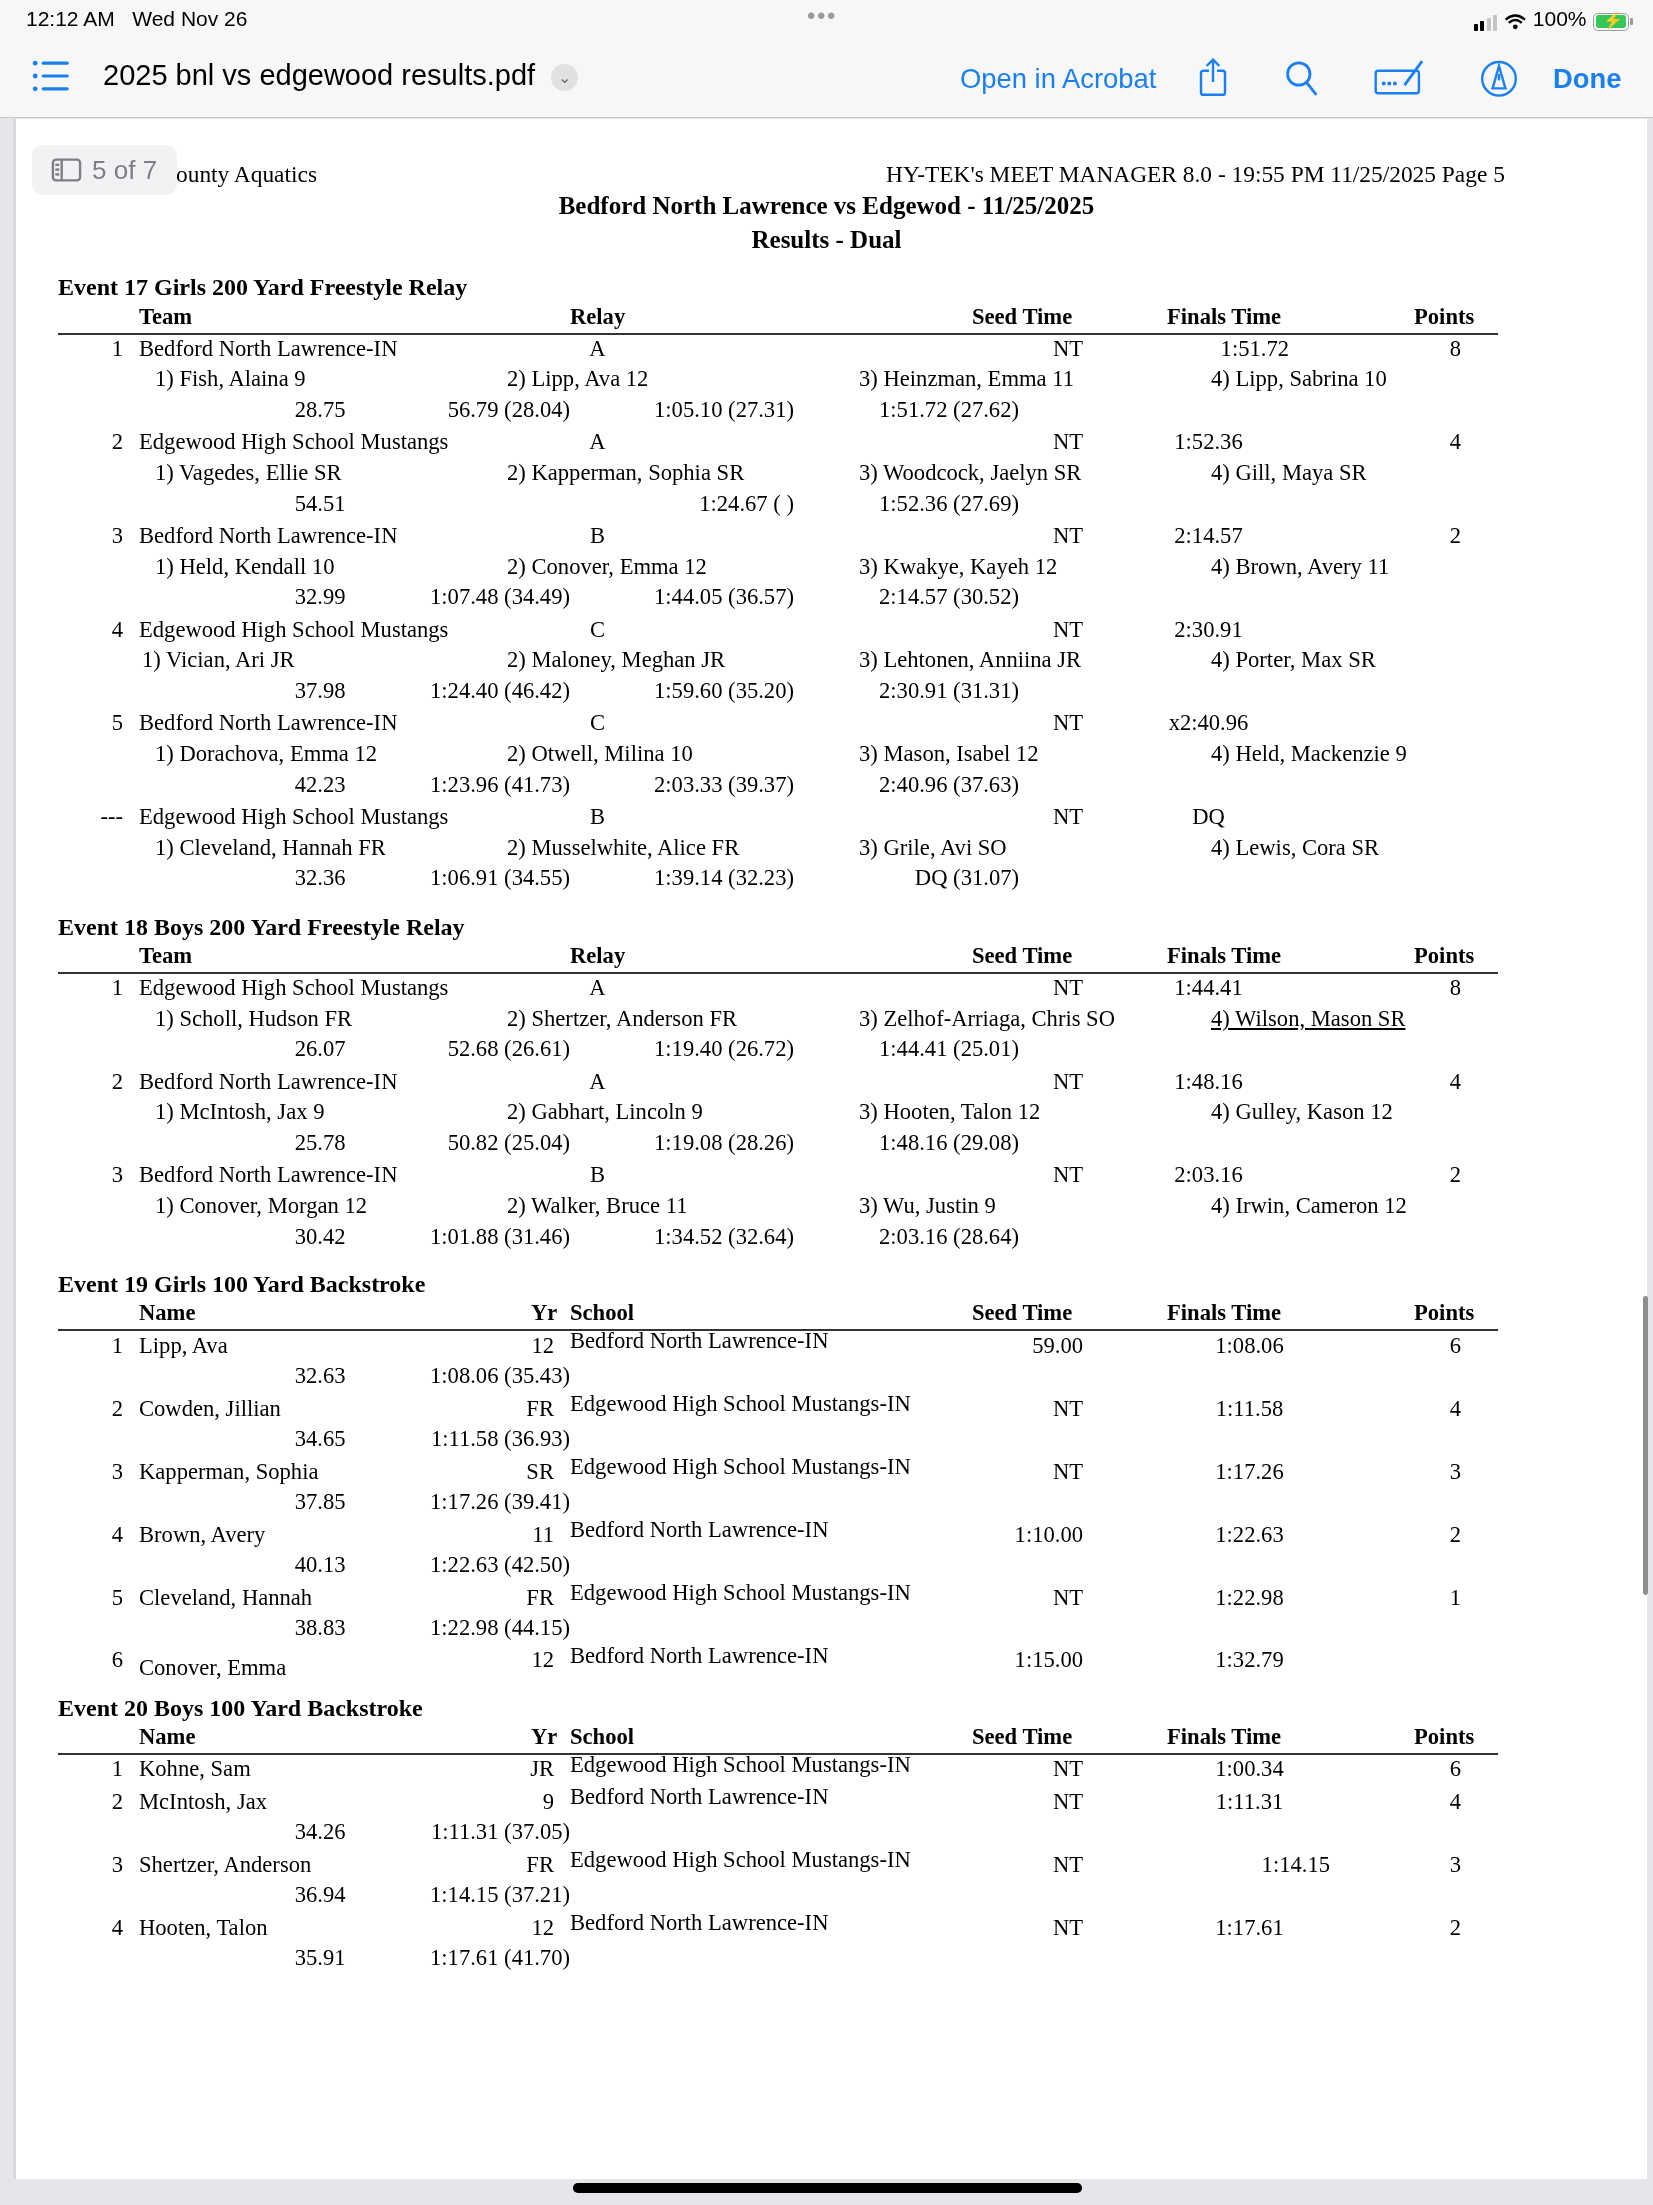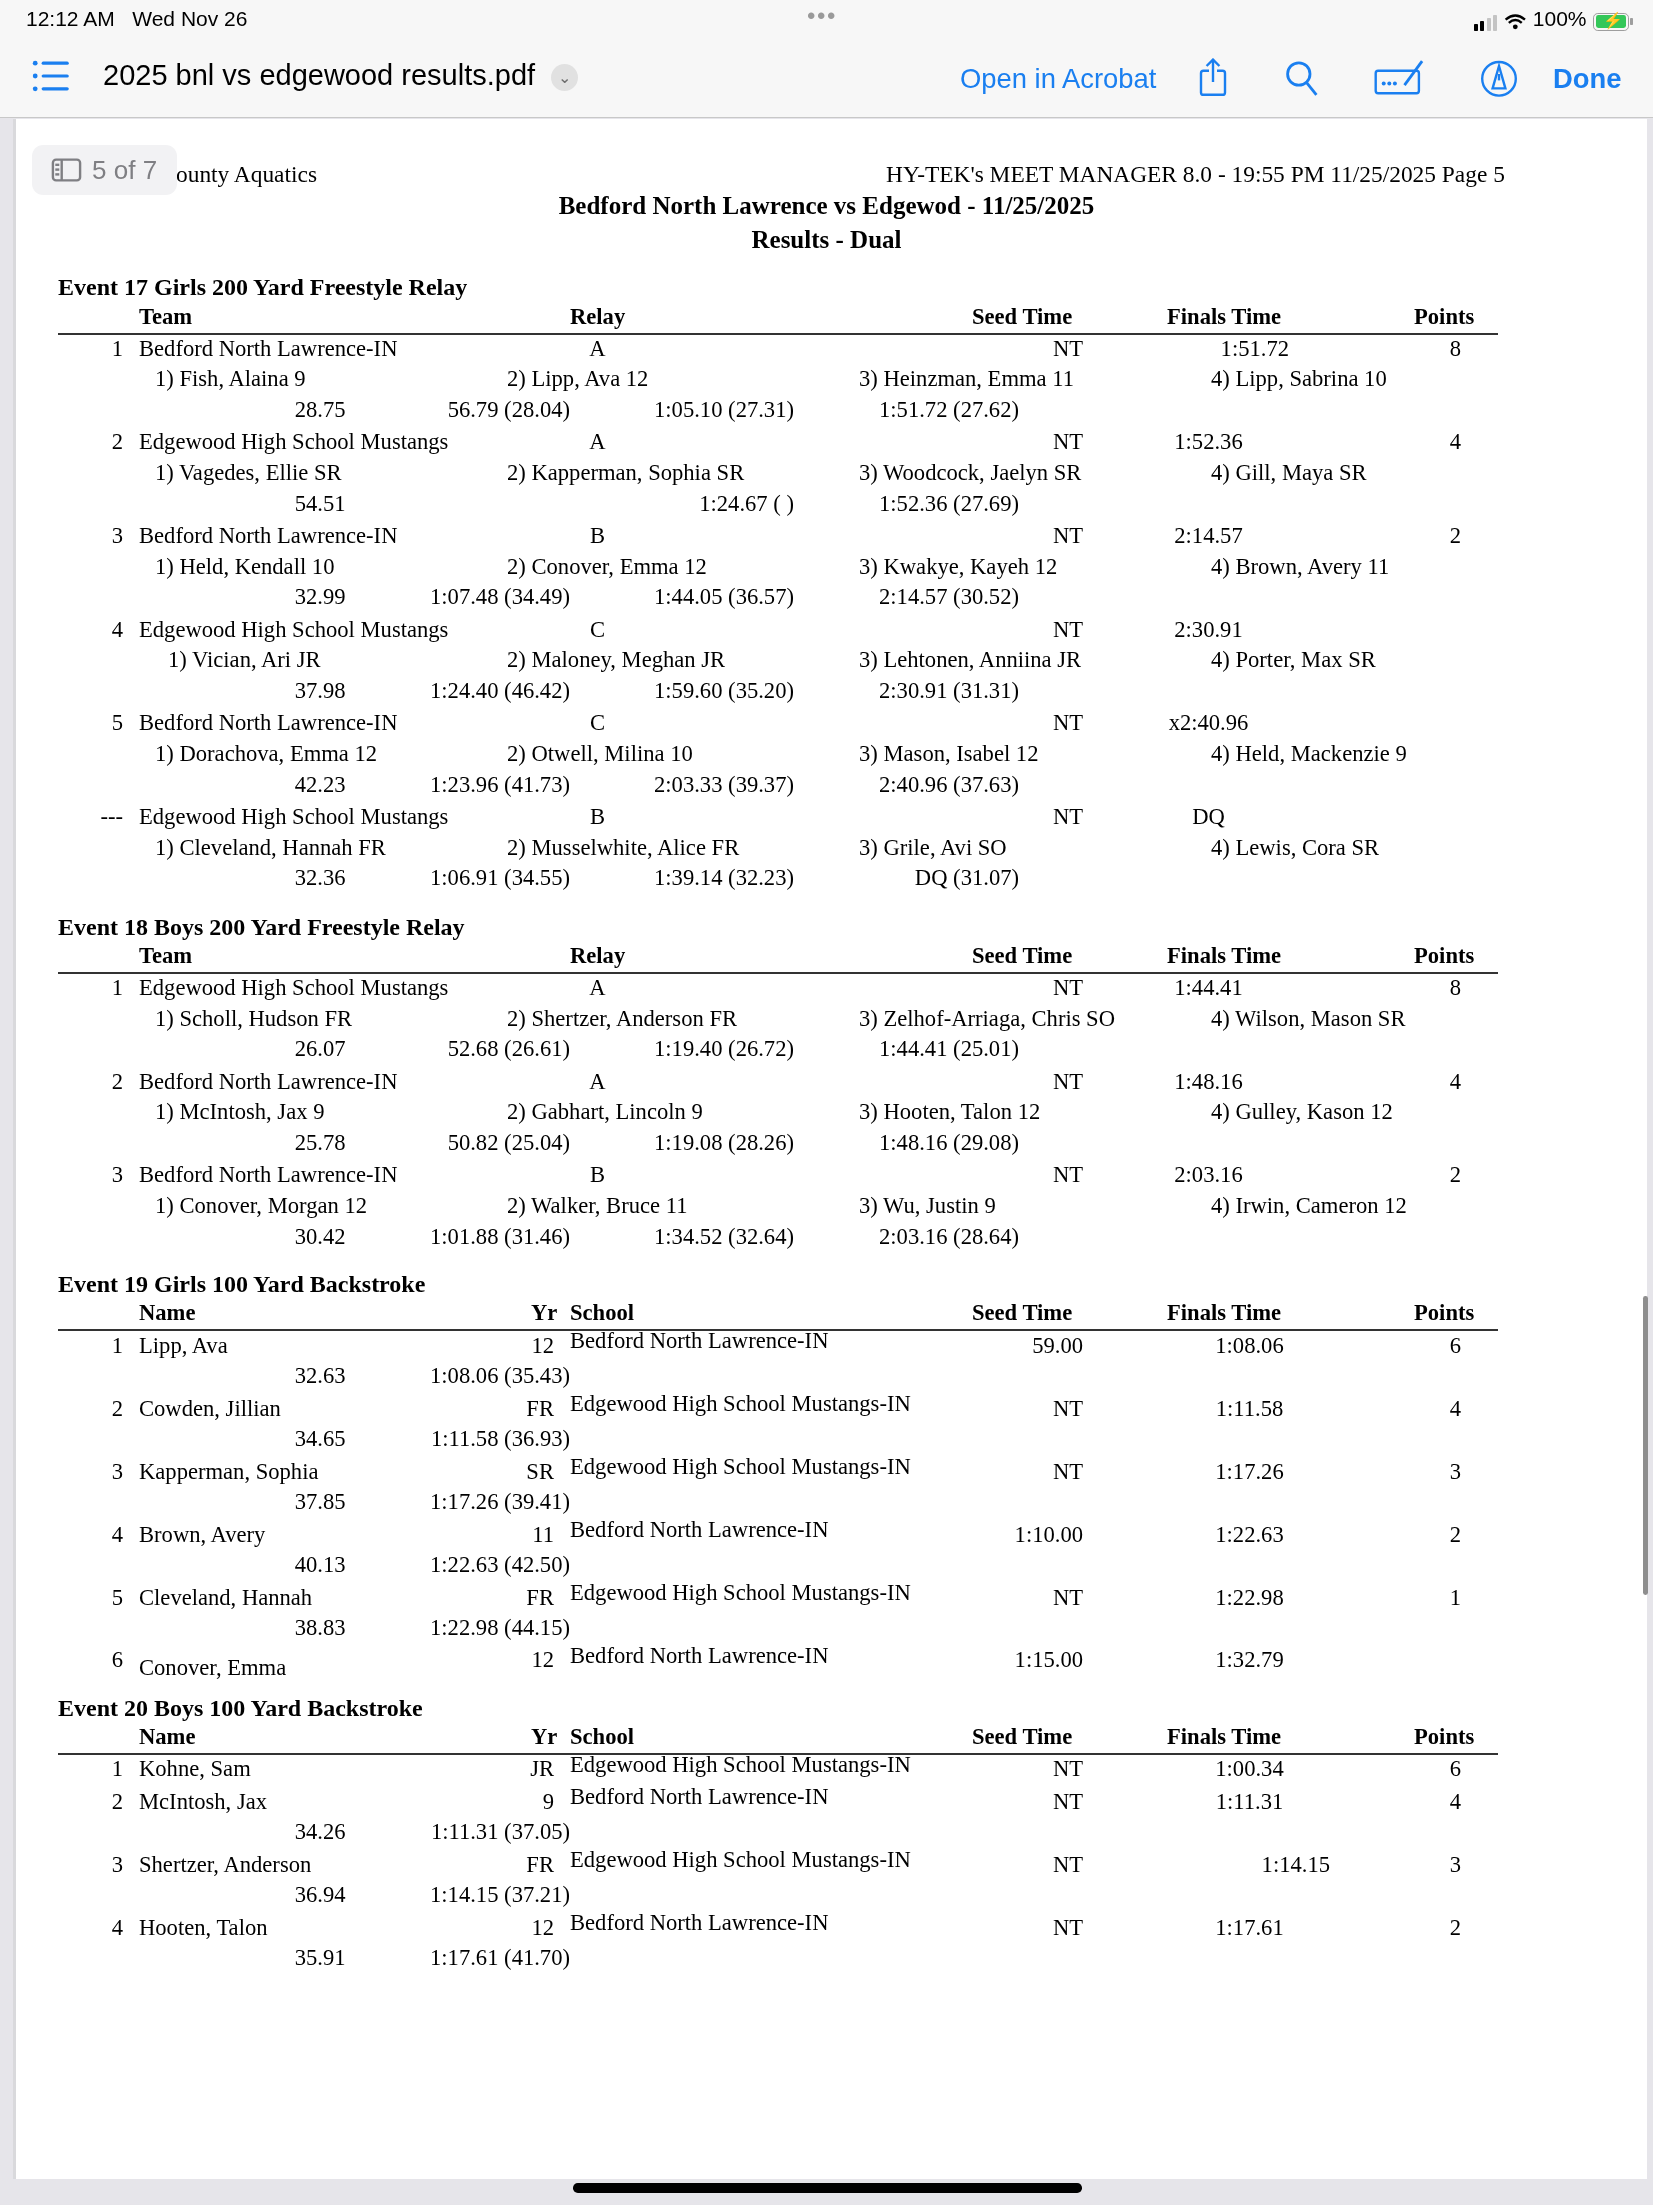--- a/index.html
+++ b/index.html
@@ -170,21 +170,21 @@
     <span class="t " style="left: 22.6px; top: 584px; width: 323px; text-align: right;">32.99</span>
     <span class="t " style="left: 247px; top: 584px; width: 323px; text-align: right;">1:07.48 (34.49)</span>
     <span class="t " style="left: 471px; top: 584px; width: 323px; text-align: right;">1:44.05 (36.57)</span>
     <span class="t " style="left: 696px; top: 584px; width: 323px; text-align: right;">2:14.57 (30.52)</span>
     <span class="t " style="left: -200px; top: 617px; width: 323px; text-align: right;">4</span>
     <span class="t " style="left: 139px; top: 617px;">Edgewood High School Mustangs</span>
     <span class="t " style="left: 517px; top: 617px; width: 161px; text-align: center;">C</span>
     <span class="t " style="left: 760px; top: 617px; width: 323px; text-align: right;">NT</span>
     <span class="t " style="left: 1128px; top: 617px; width: 161px; text-align: center;">2:30.91</span>
     <span class="t " style="left: 1138px; top: 617px; width: 323px; text-align: right;"></span>
-    <span class="t " style="left: 168px; top: 647px;">1) Vician, Ari JR</span>
+    <span class="t " style="left: 142px; top: 647px;">1) Vician, Ari JR</span>
     <span class="t " style="left: 507px; top: 647px;">2) Maloney, Meghan JR</span>
     <span class="t " style="left: 859px; top: 647px;">3) Lehtonen, Anniina JR</span>
     <span class="t " style="left: 1211px; top: 647px;">4) Porter, Max SR</span>
     <span class="t " style="left: 22.6px; top: 678px; width: 323px; text-align: right;">37.98</span>
     <span class="t " style="left: 247px; top: 678px; width: 323px; text-align: right;">1:24.40 (46.42)</span>
     <span class="t " style="left: 471px; top: 678px; width: 323px; text-align: right;">1:59.60 (35.20)</span>
     <span class="t " style="left: 696px; top: 678px; width: 323px; text-align: right;">2:30.91 (31.31)</span>
     <span class="t " style="left: -200px; top: 710px; width: 323px; text-align: right;">5</span>
     <span class="t " style="left: 139px; top: 710px;">Bedford North Lawrence-IN</span>
     <span class="t " style="left: 517px; top: 710px; width: 161px; text-align: center;">C</span>
@@ -222,21 +222,21 @@
     <div class="rule" style="top: 972px;"></div>
     <span class="t " style="left: -200px; top: 975px; width: 323px; text-align: right;">1</span>
     <span class="t " style="left: 139px; top: 975px;">Edgewood High School Mustangs</span>
     <span class="t " style="left: 517px; top: 975px; width: 161px; text-align: center;">A</span>
     <span class="t " style="left: 760px; top: 975px; width: 323px; text-align: right;">NT</span>
     <span class="t " style="left: 1128px; top: 975px; width: 161px; text-align: center;">1:44.41</span>
     <span class="t " style="left: 1138px; top: 975px; width: 323px; text-align: right;">8</span>
     <span class="t " style="left: 155px; top: 1006px;">1) Scholl, Hudson FR</span>
     <span class="t " style="left: 507px; top: 1006px;">2) Shertzer, Anderson FR</span>
     <span class="t " style="left: 859px; top: 1006px;">3) Zelhof-Arriaga, Chris SO</span>
-    <span class="t " style="left: 1211px; top: 1006px;">4) Wilson, Mason SR</span>
+    <span class="t " style="left: 1211px; top: 1006px; text-decoration: underline;">4) Wilson, Mason SR</span>
     <span class="t " style="left: 22.6px; top: 1036px; width: 323px; text-align: right;">26.07</span>
     <span class="t " style="left: 247px; top: 1036px; width: 323px; text-align: right;">52.68 (26.61)</span>
     <span class="t " style="left: 471px; top: 1036px; width: 323px; text-align: right;">1:19.40 (26.72)</span>
     <span class="t " style="left: 696px; top: 1036px; width: 323px; text-align: right;">1:44.41 (25.01)</span>
     <span class="t " style="left: -200px; top: 1069px; width: 323px; text-align: right;">2</span>
     <span class="t " style="left: 139px; top: 1069px;">Bedford North Lawrence-IN</span>
     <span class="t " style="left: 517px; top: 1069px; width: 161px; text-align: center;">A</span>
     <span class="t " style="left: 760px; top: 1069px; width: 323px; text-align: right;">NT</span>
     <span class="t " style="left: 1128px; top: 1069px; width: 161px; text-align: center;">1:48.16</span>
     <span class="t " style="left: 1138px; top: 1069px; width: 323px; text-align: right;">4</span>

